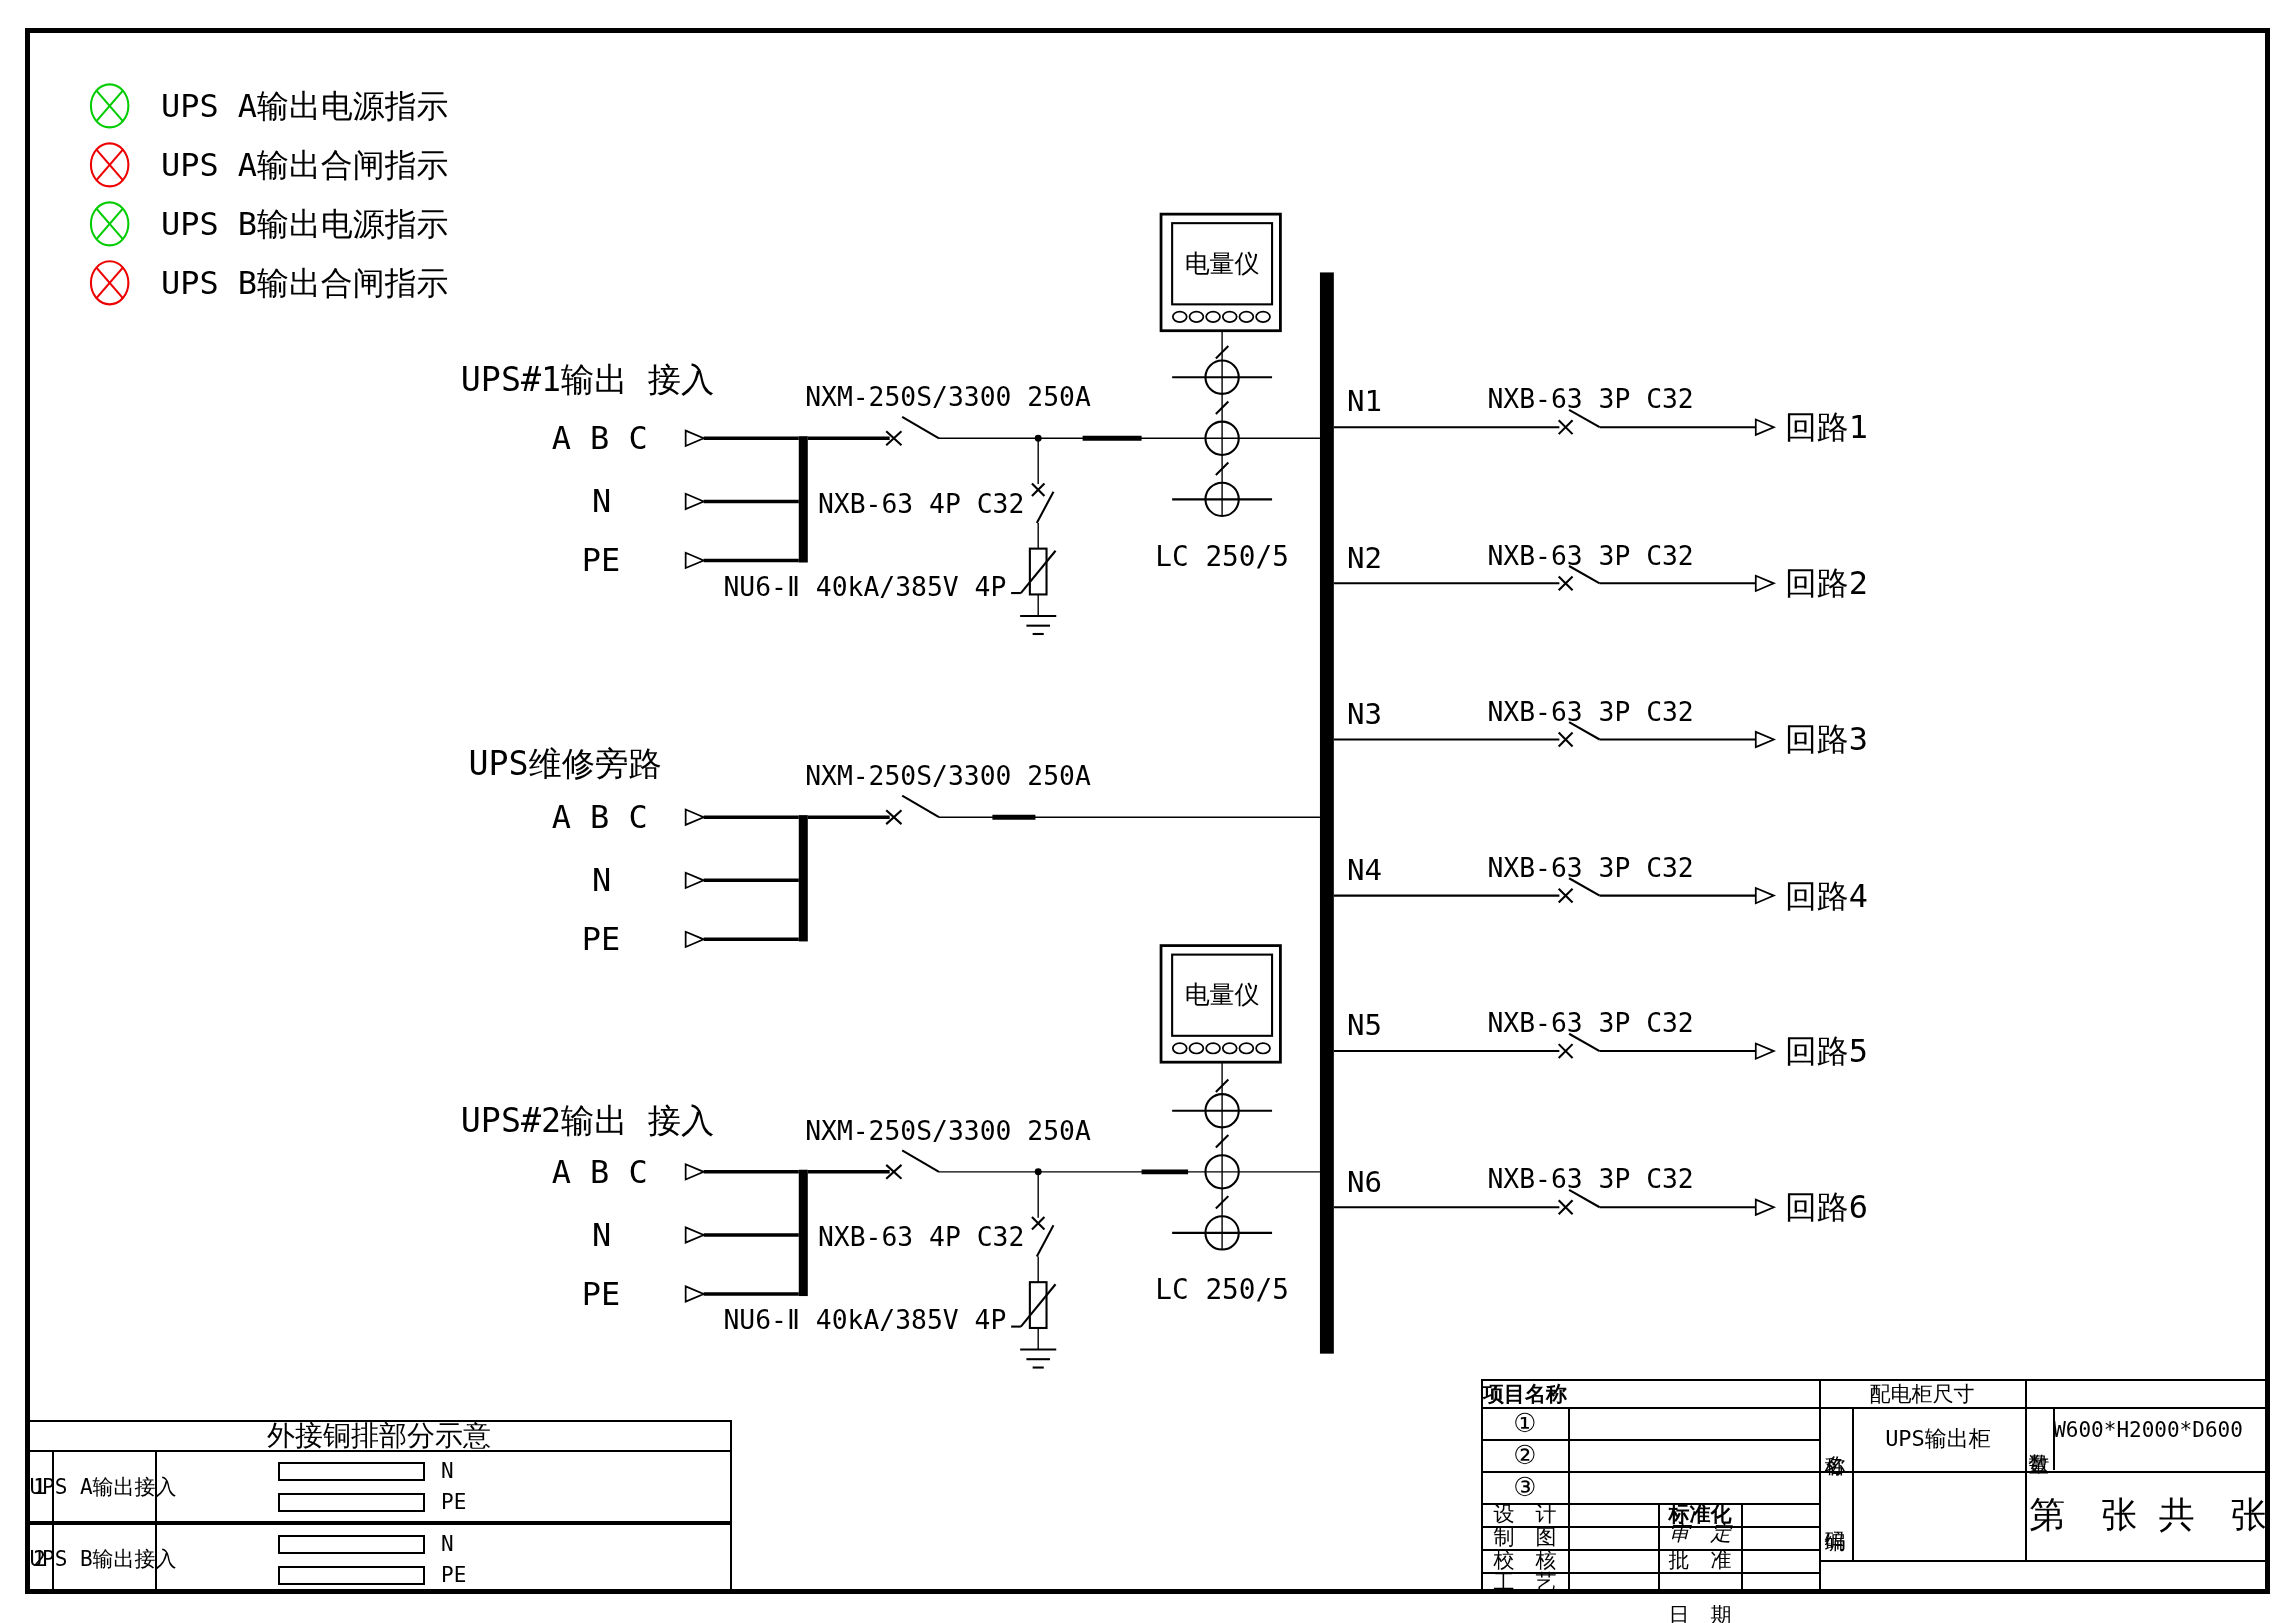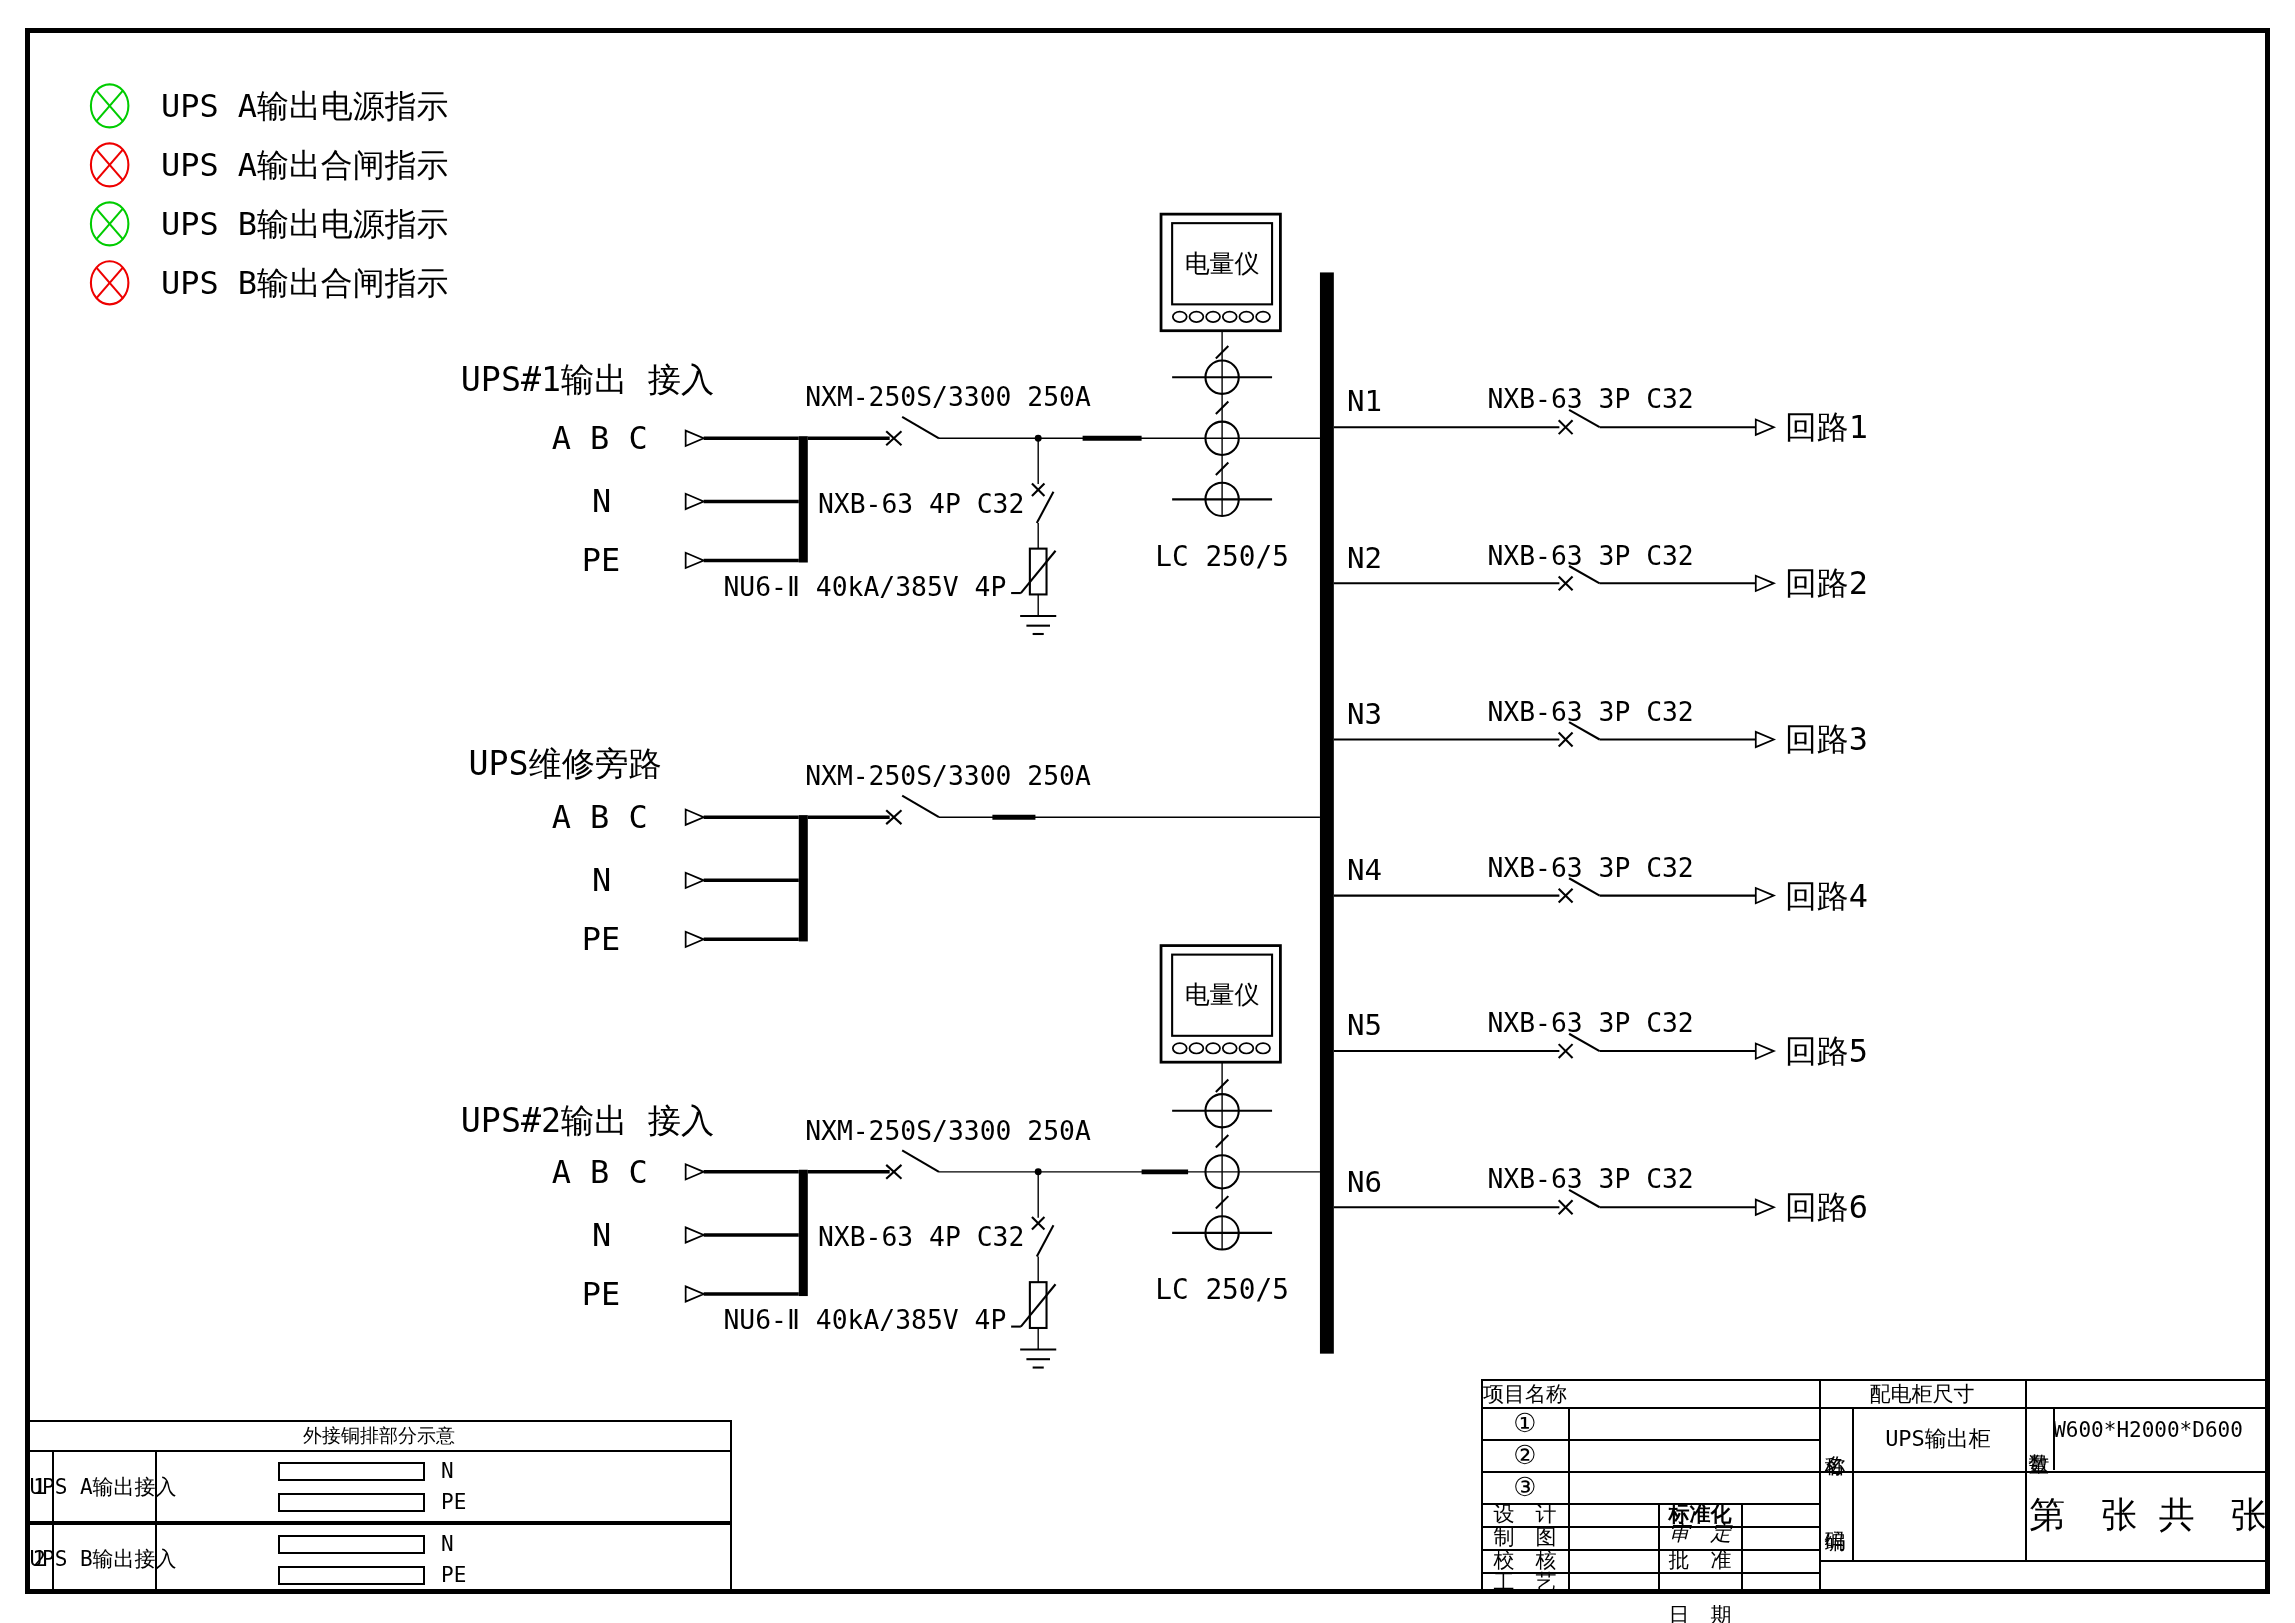--- a/index.html
+++ b/index.html
@@ -9,21 +9,21 @@
   .f36{font-size:36px}.f38{font-size:38px}.f40{font-size:40px}.f42{font-size:42px}.f46{font-size:46px}.f48{font-size:48px}
   .mid{text-anchor:middle}.end{text-anchor:end}
   .ln{stroke:#000;fill:none}
   .w2{stroke-width:2}.w25{stroke-width:2.5}.w3{stroke-width:3}.w4{stroke-width:4}.w5{stroke-width:5}.w6{stroke-width:7}
   .abs{position:absolute}
   .hl{position:absolute;background:#000;height:2.1px}
   .vl{position:absolute;background:#000;width:2.1px}
   .thick{height:4.2px}
   .ctr{position:absolute;transform:translate(-50%,-50%);white-space:nowrap;}
   .lft{position:absolute;transform:translate(0,-50%);white-space:nowrap;}
-  .t30{font-size:21px}.t32{font-size:22px}.t34{font-size:19px}.t38{font-size:26px}.t40{font-size:36px}
+  .t30{font-size:21px}.t32{font-size:22px}.t34{font-size:28px}.t38{font-size:26px}.t40{font-size:36px}
   .vtext{writing-mode:vertical-rl;text-orientation:upright;letter-spacing:1.4px;}
   .bar{position:absolute;border:2.1px solid #000;background:#fff;width:143px;height:15.3px;}
 </style>
 </head>
 <body>
 
 <div id="canvas">
 
   <div class="abs" style="left:25px;top:28px;width:2245px;height:1566px;border:5.6px solid #000;box-sizing:border-box;"></div>
 
@@ -302,21 +302,21 @@
     <div class="hl" style="left:0;top:191px;width:336px;"></div>
     <div class="hl" style="left:336px;top:179px;width:446px;"></div>
     <div class="vl" style="left:85px;top:26px;height:182px;"></div>
     <div class="vl" style="left:175px;top:122px;height:86px;"></div>
     <div class="vl" style="left:258px;top:122px;height:86px;"></div>
     <div class="vl" style="left:336px;top:0;height:208px;"></div>
     <div class="vl" style="left:369px;top:26px;height:153px;"></div>
     <div class="vl" style="left:542px;top:0;height:179px;"></div>
     <div class="vl" style="left:570px;top:26px;height:63px;"></div>
 
-    <div class="ctr t30" style="left:42px;top:13px;">项目名称</div>
+    <div class="ctr t30" style="left:42px;top:13px;font-weight:bold;">项目名称</div>
     <div class="ctr t30" style="left:439px;top:13px;">配电柜尺寸</div>
     <div class="ctr t30" style="left:665px;top:13px;margin-top:36px;">W600*H2000*D600</div>
     <div class="ctr t38" style="left:42px;top:42px;">①</div>
     <div class="ctr t38" style="left:42px;top:74px;">②</div>
     <div class="ctr t38" style="left:42px;top:106px;">③</div>
     <div class="ctr t30" style="left:42px;top:133px;">设　计</div>
     <div class="ctr t30" style="left:217px;top:133px;font-weight:bold;">标准化</div>
     <div class="ctr t30" style="left:42px;top:156px;">制　图</div>
     <div class="ctr t30" style="left:217px;top:152px;font-style:italic;">审　定</div>
     <div class="ctr t30" style="left:42px;top:179px;">校　核</div>

